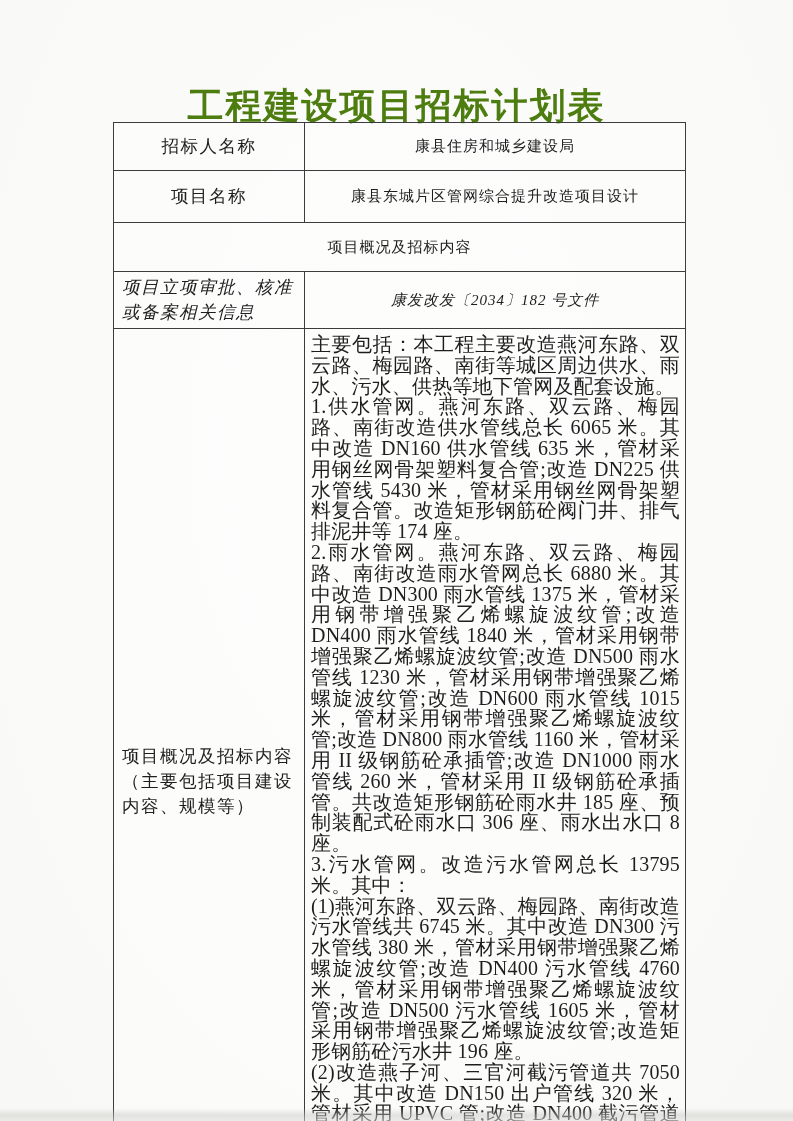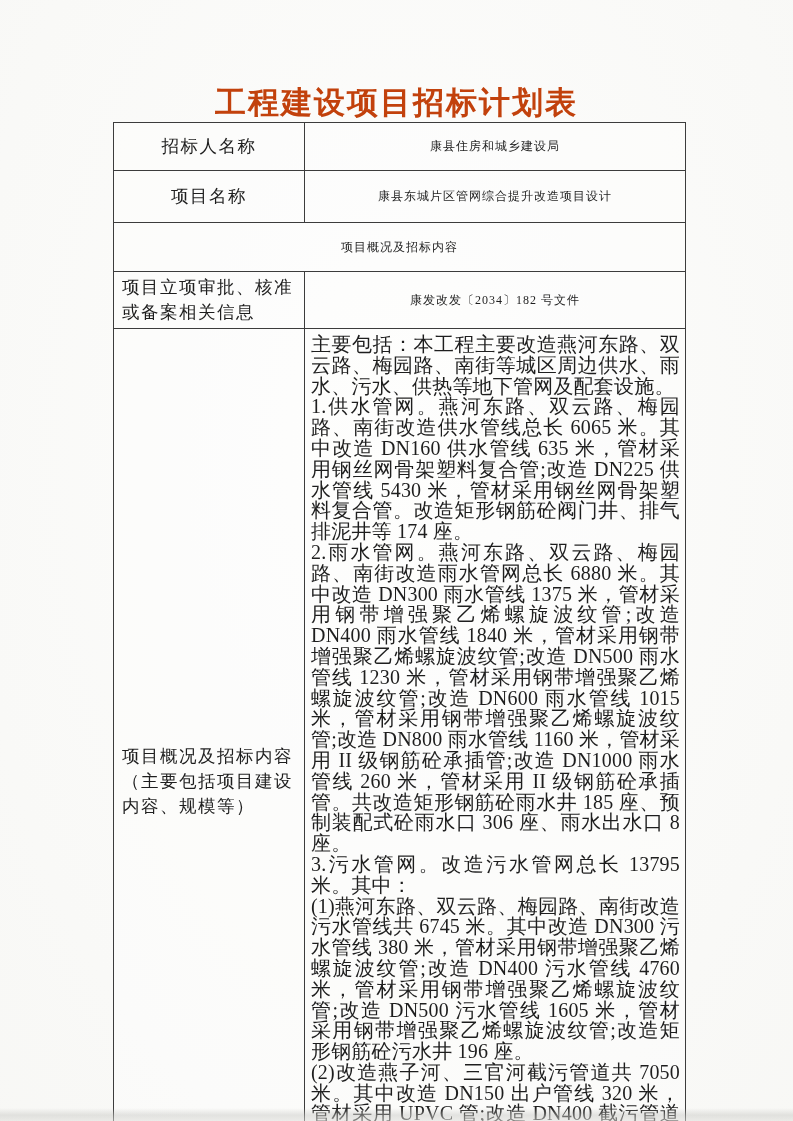--- a/index.html
+++ b/index.html
@@ -18,24 +18,24 @@
   .page {
     position: absolute;
     inset: 0;
   }
   .title {
     position: absolute;
     top: 82px;
     left: 0;
     width: 100%;
     text-align: center;
-    font-size: 31px;
+    font-size: 36px;
     font-weight: bold;
     letter-spacing: 2px;
-    color: #c2410c;
+    color: #4d7c0f;
   }
   .doc-table {
     position: absolute;
     left: 113px;
     top: 122px;
     width: 573px;
     border: 1px solid #3c3c3c;
     box-sizing: border-box;
     background: rgba(255,255,255,0.35);
   }
@@ -60,29 +60,29 @@
     letter-spacing: 1.5px;
     padding: 4px 8px;
     line-height: 1.45;
   }
   .t-value {
     flex: 1;
     display: flex;
     align-items: center;
     justify-content: center;
     text-align: center;
-    font-size: 12px;
+    font-size: 15px;
     letter-spacing: 1px;
     padding: 4px 8px;
     box-sizing: border-box;
   }
   .r1 { height: 48px; }
   .r2 { height: 52px; }
   .r3 { height: 49px; }
-  .r4 { height: 57px; }
+  .r4 { height: 57px; font-style: italic; }
   .r5 { min-height: 663px; }
   .t-content {
     flex: 1;
     box-sizing: border-box;
     padding: 5px 5px 6px 6px;
     font-size: 20px;
     line-height: 20.8px;
     text-align: justify;
     text-justify: inter-ideograph;
     letter-spacing: 0.2px;

